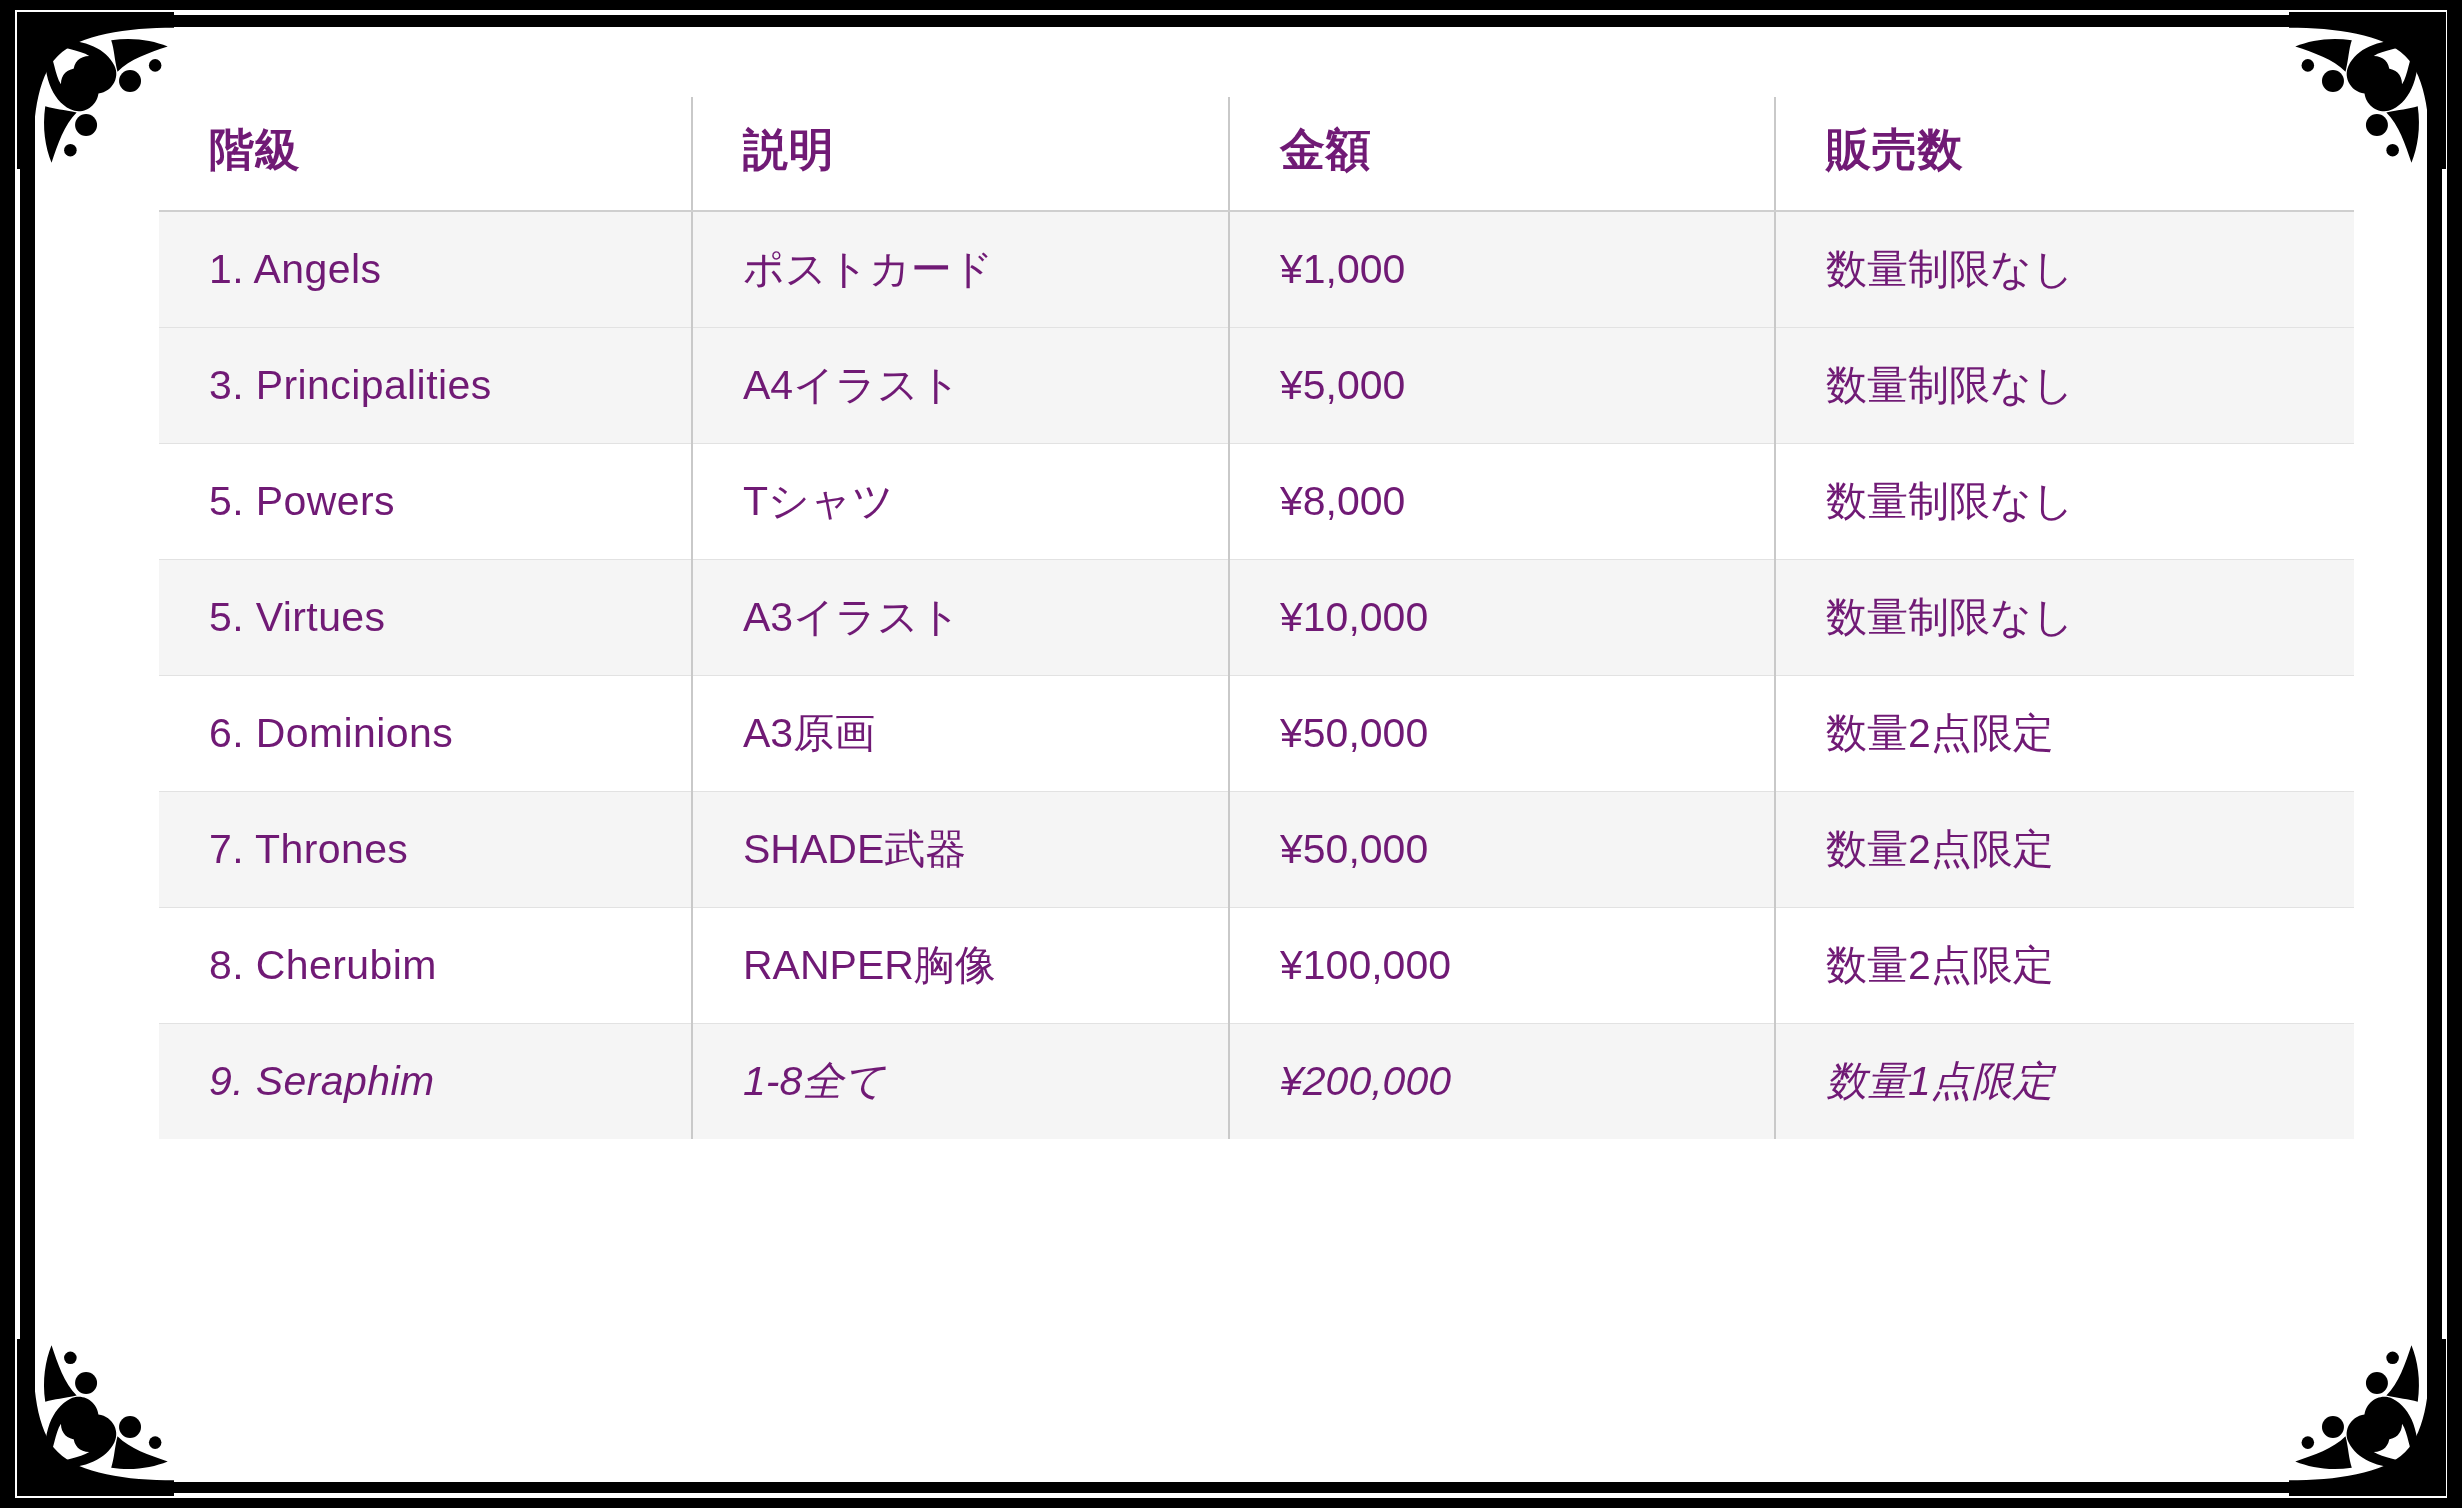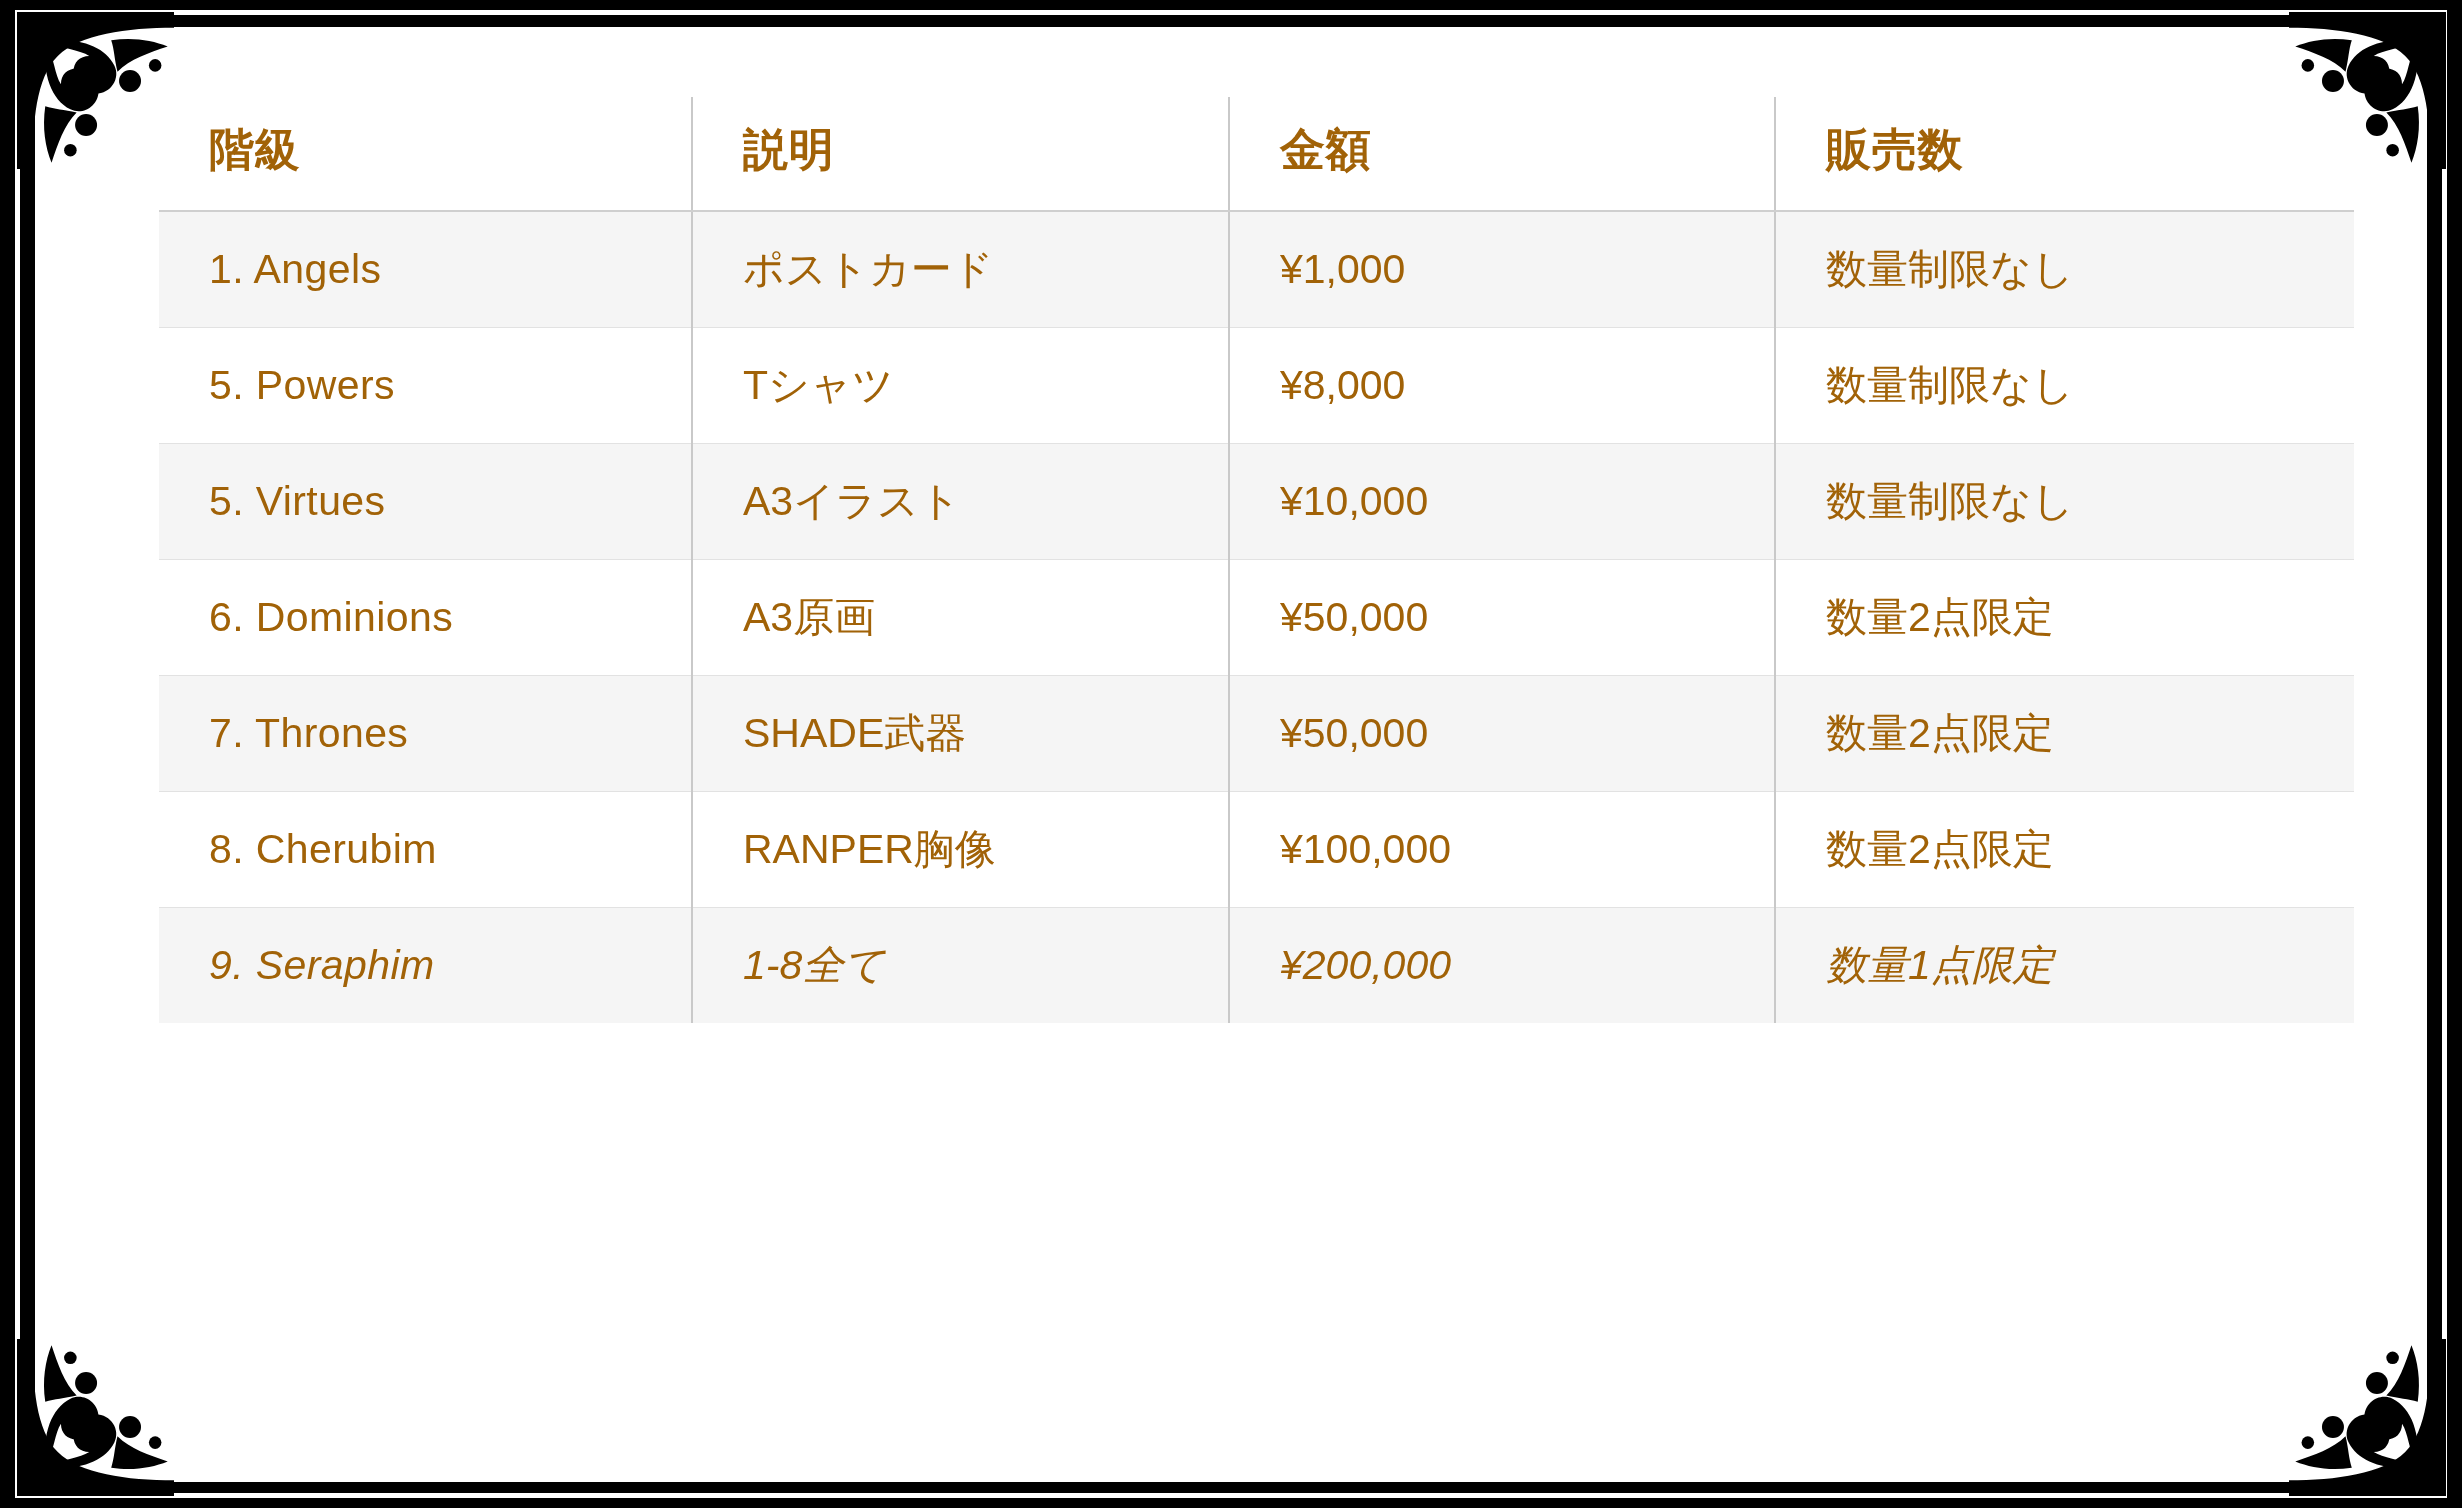--- a/index.html
+++ b/index.html
@@ -62,21 +62,21 @@
   .table-wrap {
     position: absolute;
     left: 124px;
     top: 70px;
     width: 2195px;
   }
   table.price-table {
     border-collapse: collapse;
     width: 100%;
     table-layout: fixed;
-    color: #a16207;
+    color: #701a75;
   }
   table.price-table col.c1 { width: 533px; }
   table.price-table col.c2 { width: 537px; }
   table.price-table col.c3 { width: 546px; }
   table.price-table col.c4 { width: 579px; }
 
   table.price-table th {
     text-align: left;
     font-size: 45px;
     font-weight: 700;
@@ -132,20 +132,26 @@
             <th class="sep">販売数</th>
           </tr>
         </thead>
         <tbody>
           <tr class="alt">
             <td class="cell-rank">1. Angels</td>
             <td class="sep">ポストカード</td>
             <td class="sep">¥1,000</td>
             <td class="sep">数量制限なし</td>
           </tr>
+          <tr class="alt">
+            <td class="cell-rank">3. Principalities</td>
+            <td class="sep">A4イラスト</td>
+            <td class="sep">¥5,000</td>
+            <td class="sep">数量制限なし</td>
+          </tr>
           <tr>
             <td class="cell-rank">5. Powers</td>
             <td class="sep">Tシャツ</td>
             <td class="sep">¥8,000</td>
             <td class="sep">数量制限なし</td>
           </tr>
           <tr class="alt">
             <td class="cell-rank">5. Virtues</td>
             <td class="sep">A3イラスト</td>
             <td class="sep">¥10,000</td>

